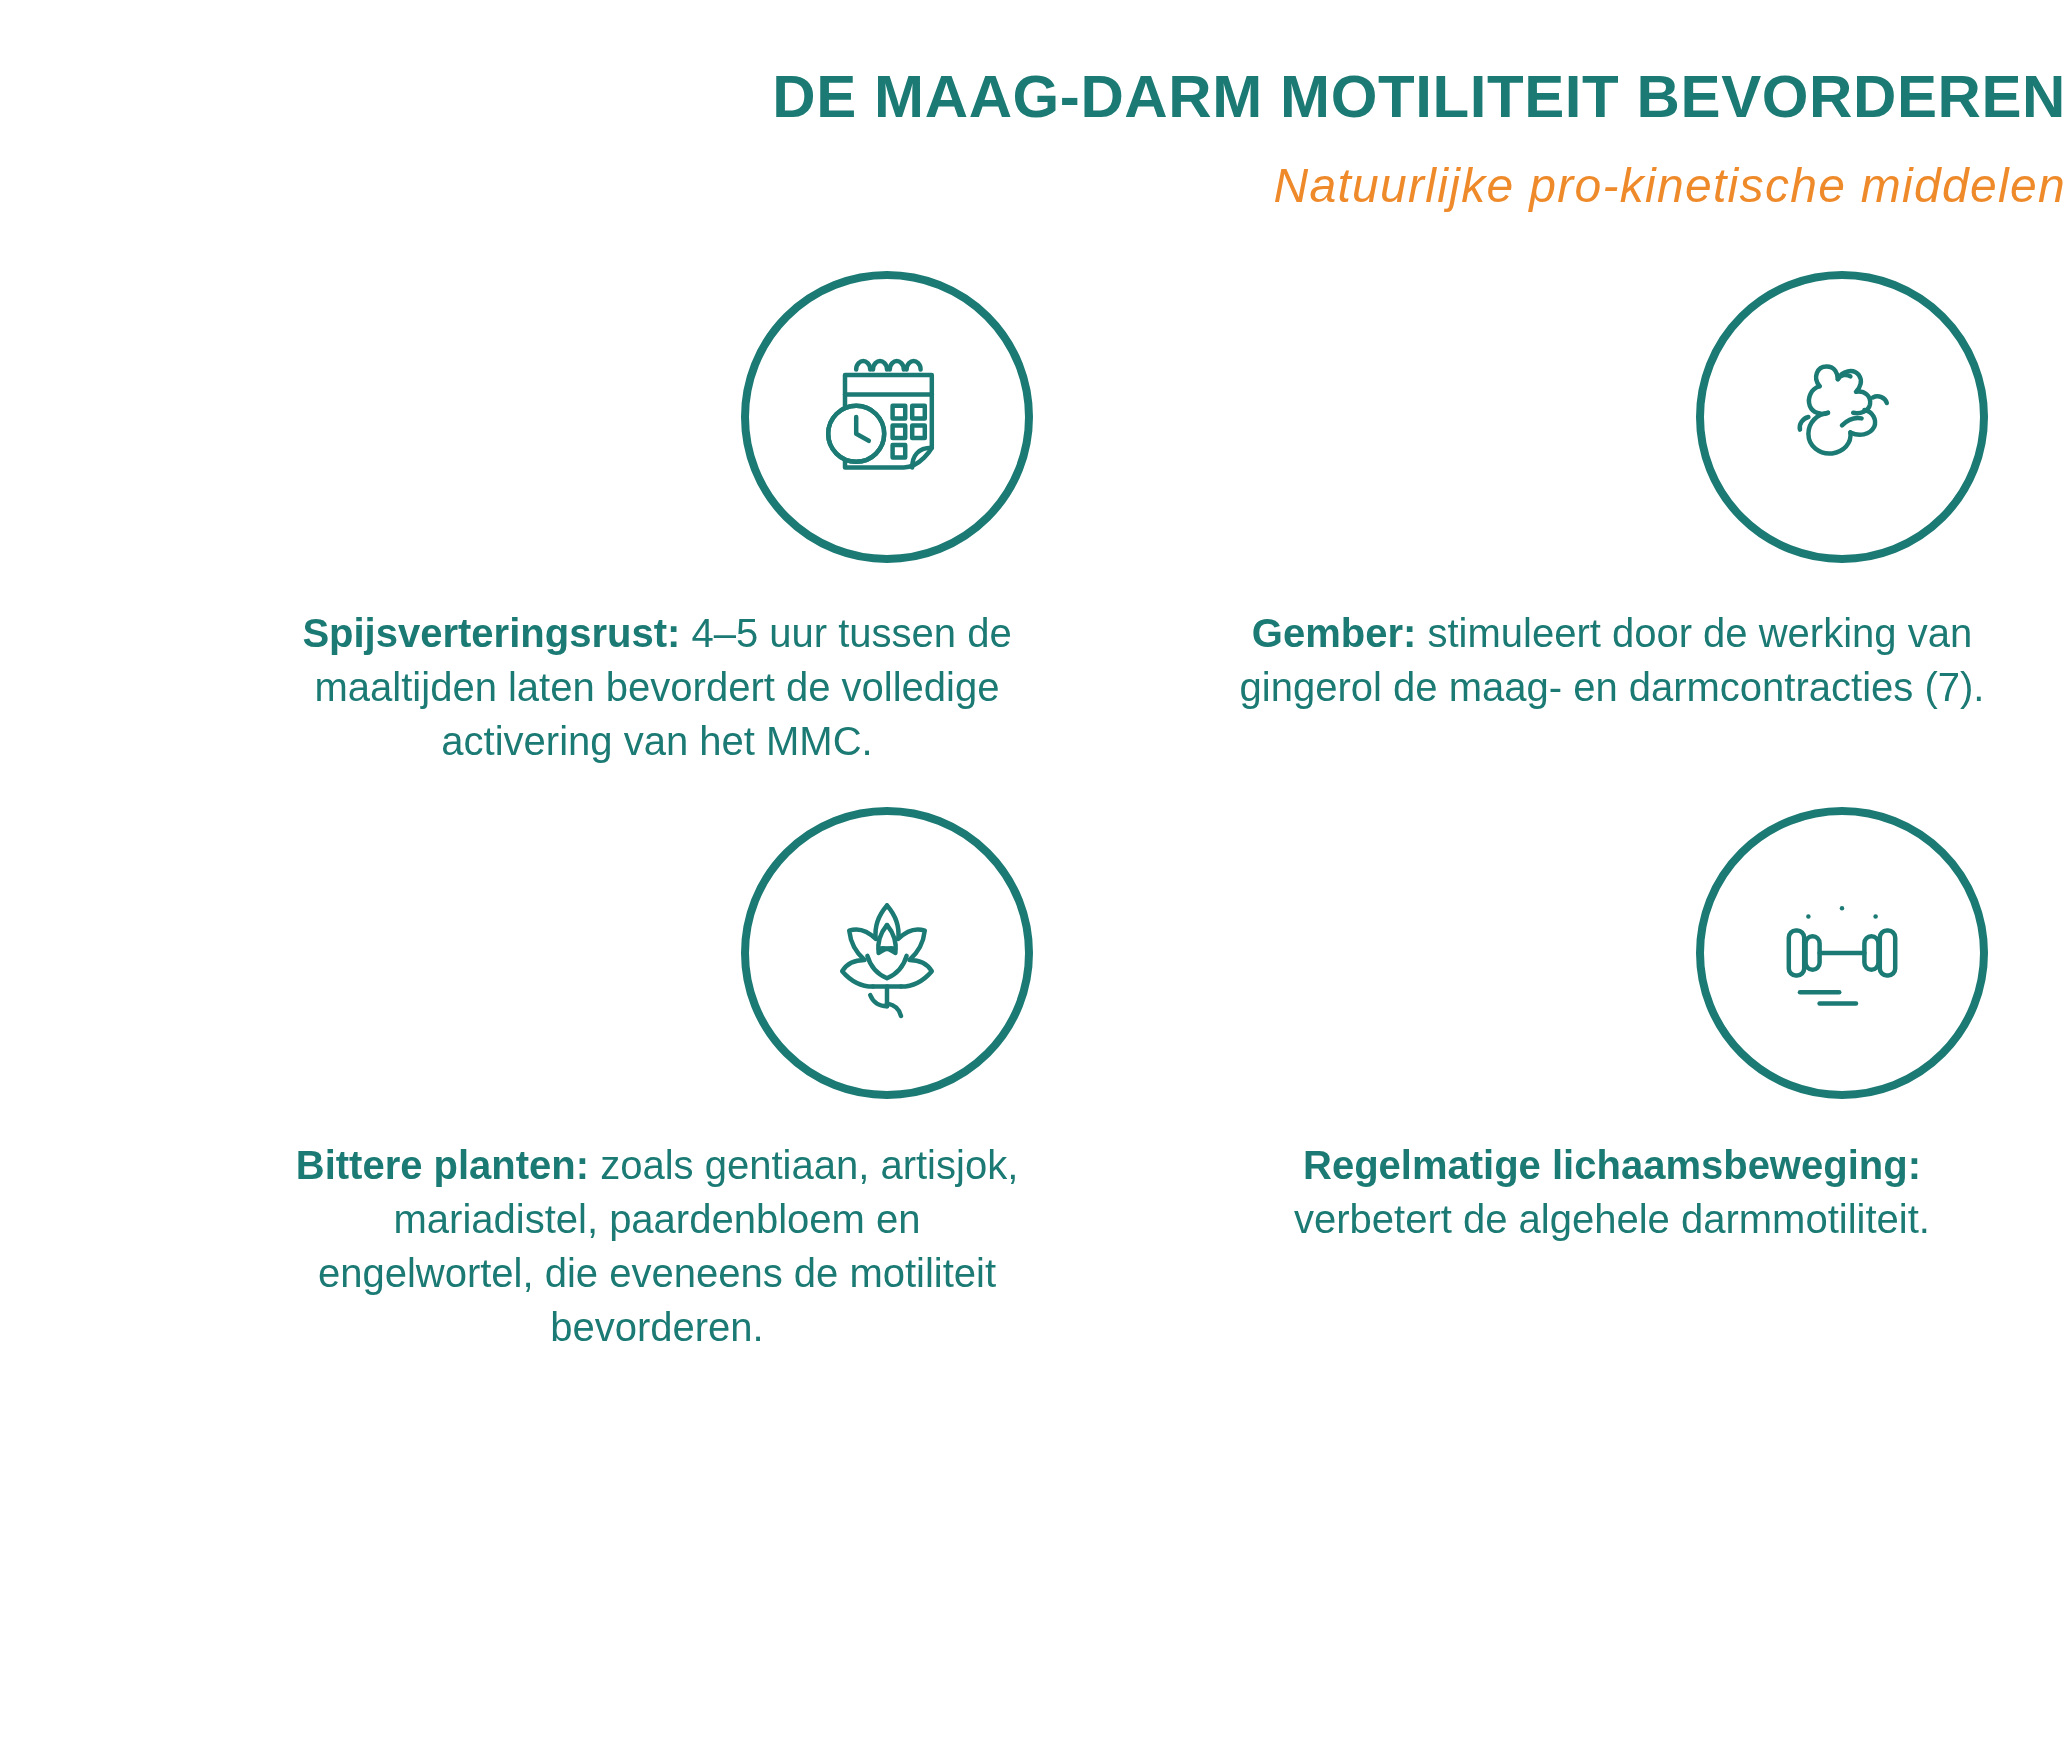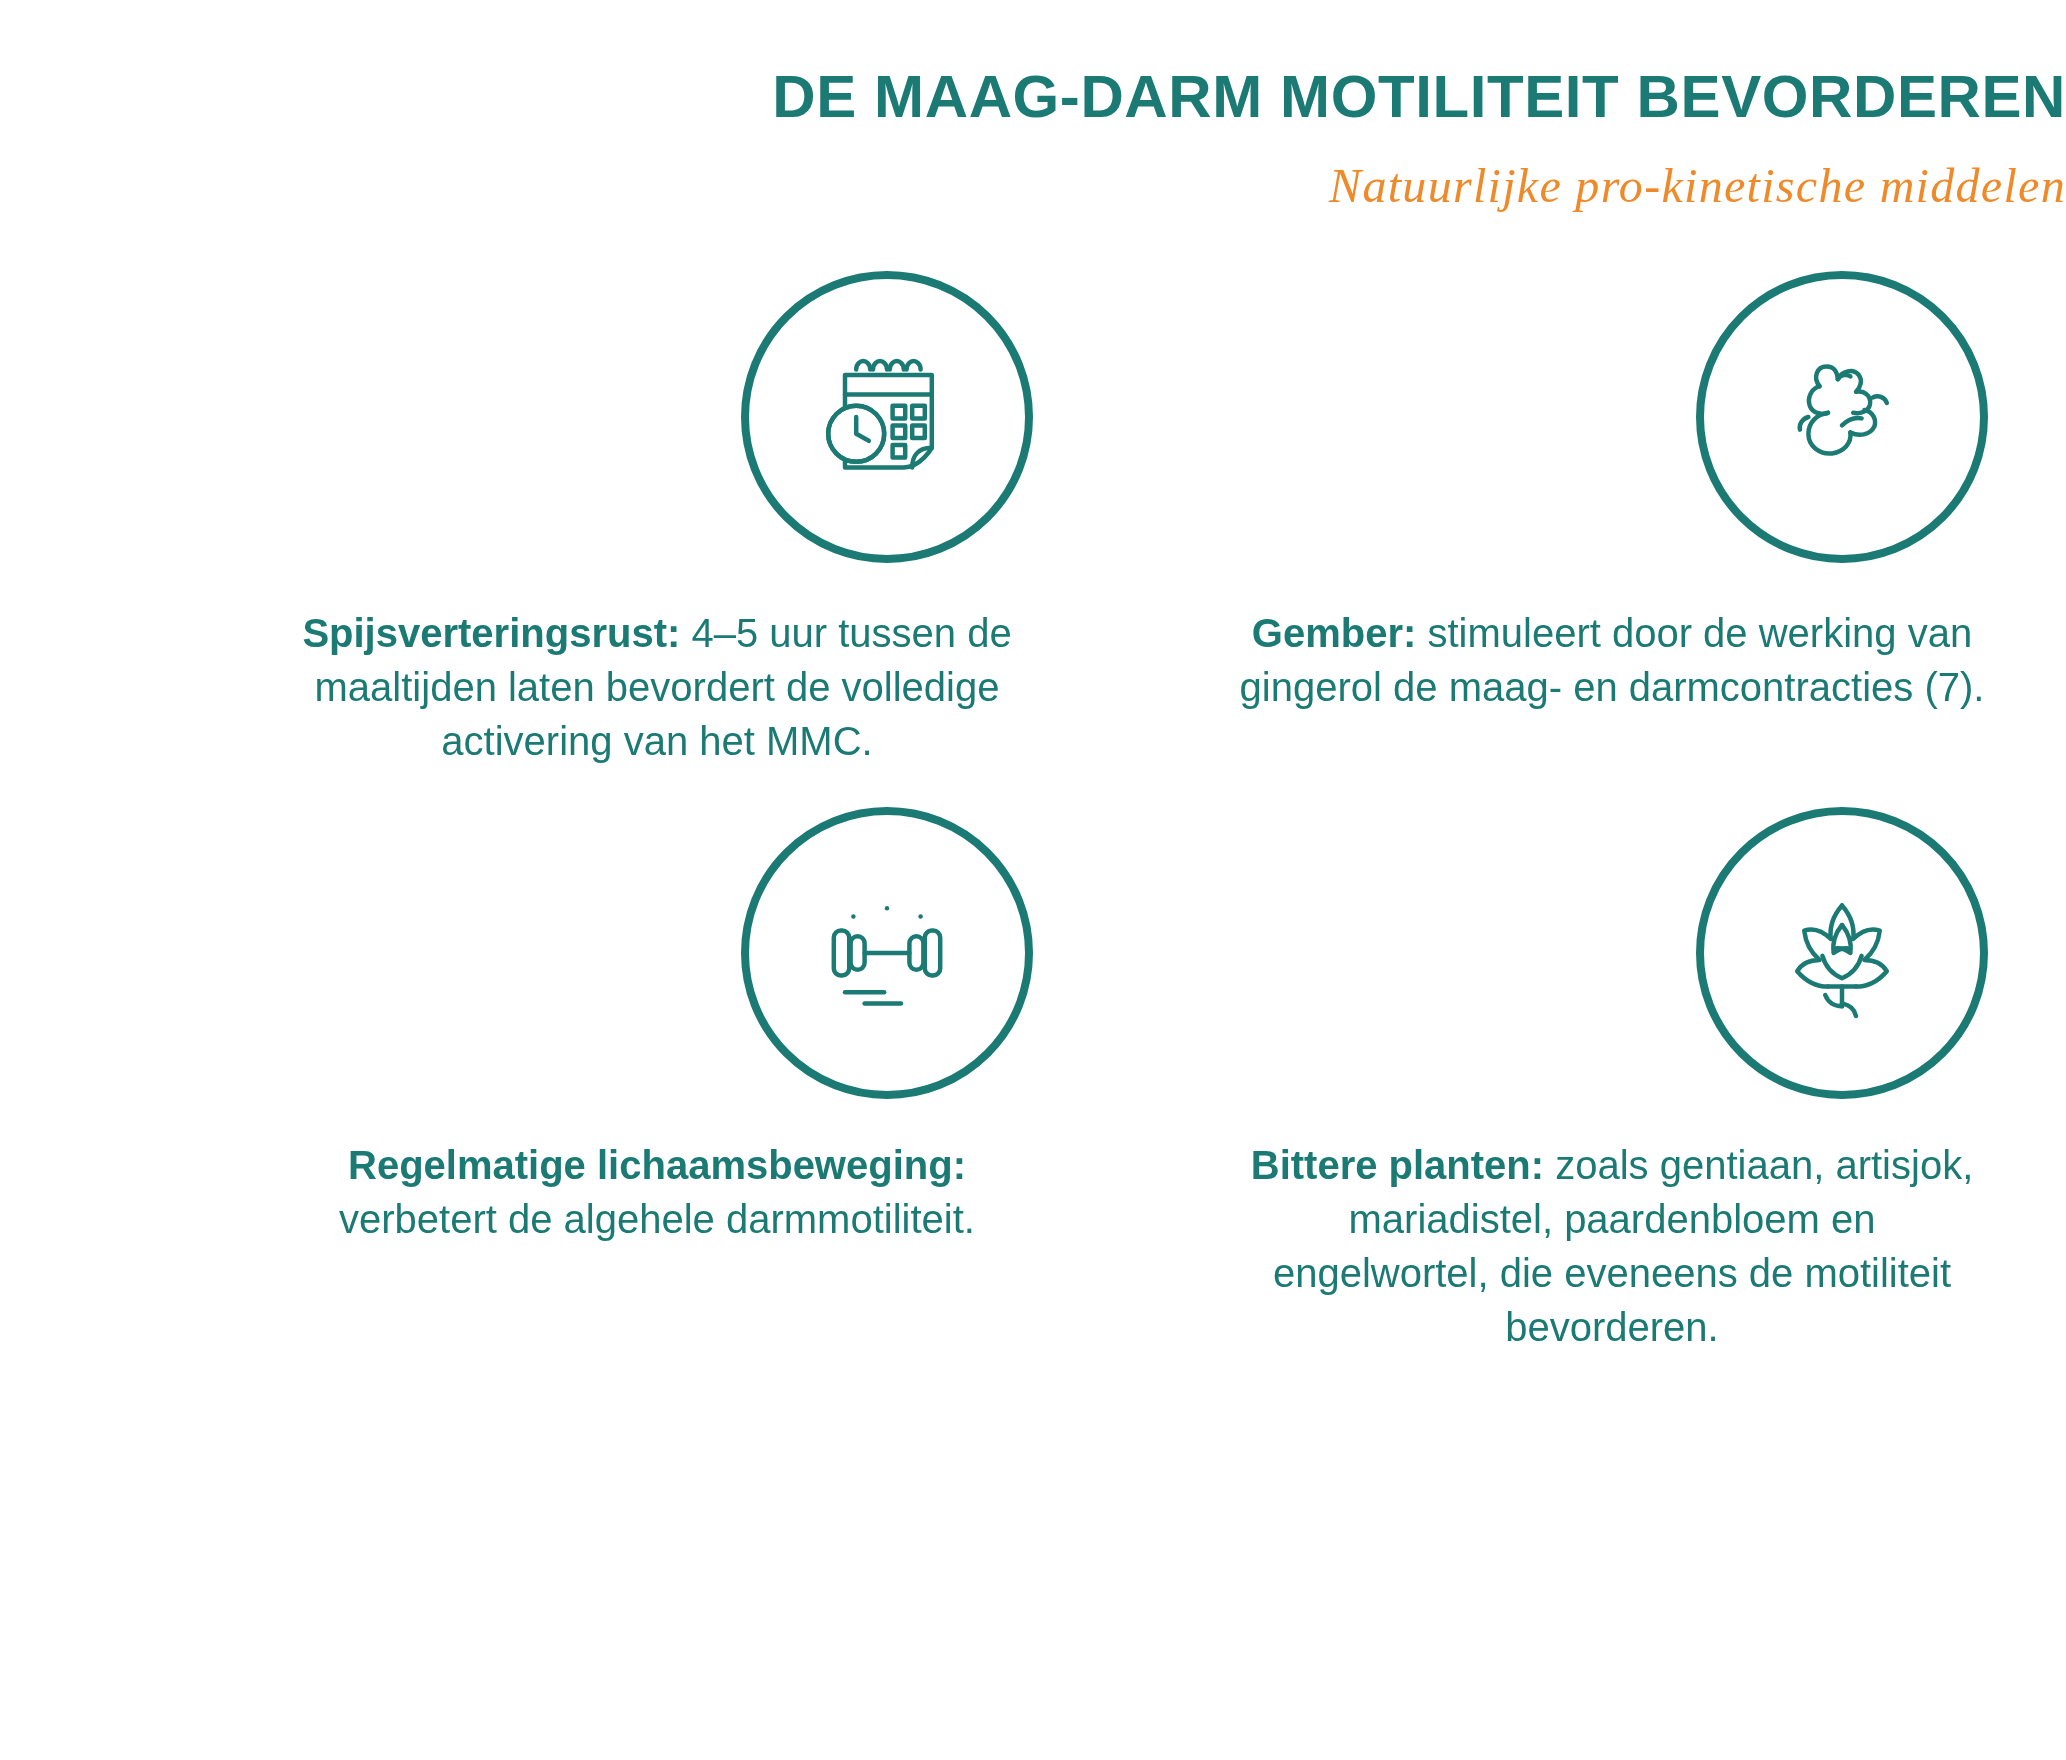--- a/index.html
+++ b/index.html
@@ -30,21 +30,21 @@
     font-weight: bold;
     letter-spacing: 0.6px;
     color: #1b7a74;
     line-height: 1.05;
     margin: 0;
   }
   .subtitle {
     margin-top: 32px;
     font-size: 48px;
     color: #ef8a2b;
-    font-family: Liberation Serif, serif;
+    font-family: Liberation Sans, sans-serif;
     font-style: italic;
     letter-spacing: 1.3px;
     line-height: 1.1;
     margin-left: 42px;
   }
   .grid {
     margin-top: 58px;
     display: grid;
     grid-template-columns: 1fr 1fr;
     grid-template-rows: auto auto;
@@ -157,63 +157,63 @@
         <span class="lead">Gember:</span>
         <span class="body">stimuleert door de werking van gingerol de maag- en darmcontracties (7).</span>
       </div>
     </div>
 
     <div class="cell cell-row2">
       <div class="icon-circle">
         <span>
           <svg viewBox="0 0 120 120" fill="none" stroke="#1b7a74" stroke-width="3.2" stroke-linecap="round" stroke-linejoin="round">
 
-            <path d="M44 60h32"></path>
-
-            <rect x="22" y="44" width="11" height="32" rx="5"></rect>
-            <rect x="34" y="48" width="10" height="24" rx="5"></rect>
-
-            <rect x="87" y="44" width="11" height="32" rx="5"></rect>
-            <rect x="76" y="48" width="10" height="24" rx="5"></rect>
-
-            <path d="M30 88h28"></path>
-            <path d="M44 96h26"></path>
-
-            <circle cx="36" cy="34" r="1.6" fill="#1b7a74" stroke="none"></circle>
-            <circle cx="60" cy="28" r="1.6" fill="#1b7a74" stroke="none"></circle>
-            <circle cx="84" cy="34" r="1.6" fill="#1b7a74" stroke="none"></circle>
-          </svg>
-        </span>
-      </div>
-      <div class="caption">
-        <span class="lead">Regelmatige lichaamsbeweging:</span>
-        <span class="body">verbetert de algehele darmmotiliteit.</span>
-      </div>
-    </div>
-
-    <div class="cell cell-row2">
-      <div class="icon-circle">
-        <span>
-          <svg viewBox="0 0 120 120" fill="none" stroke="#1b7a74" stroke-width="3.2" stroke-linecap="round" stroke-linejoin="round">
-
             <path d="M60 26c-7 8-9 16-8 24-6-6-13-8-19-6 1 9 5 16 11 21-7 0-13 3-16 8 6 7 14 11 22 11"></path>
             <path d="M60 26c7 8 9 16 8 24 6-6 13-8 19-6-1 9-5 16-11 21 7 0 13 3 16 8-6 7-14 11-22 11"></path>
 
             <path d="M60 40c-5 6-7 13-6 20 4-3 8-4 12-3"></path>
             <path d="M60 40c5 6 7 13 6 20-4-3-8-4-12-3"></path>
             <path d="M46 62c2 7 7 13 14 16 7-3 12-9 14-16"></path>
 
             <path d="M50 84h20"></path>
             <path d="M60 84v14"></path>
             <path d="M60 98c-6 0-10-3-12-8"></path>
             <path d="M60 96c5 1 9 4 10 9"></path>
           </svg>
         </span>
       </div>
       <div class="caption">
         <span class="lead">Bittere planten:</span>
         <span class="body">zoals gentiaan, artisjok, mariadistel, paardenbloem en engelwortel, die eveneens de motiliteit bevorderen.</span>
       </div>
     </div>
 
+    <div class="cell cell-row2">
+      <div class="icon-circle">
+        <span>
+          <svg viewBox="0 0 120 120" fill="none" stroke="#1b7a74" stroke-width="3.2" stroke-linecap="round" stroke-linejoin="round">
+
+            <path d="M44 60h32"></path>
+
+            <rect x="22" y="44" width="11" height="32" rx="5"></rect>
+            <rect x="34" y="48" width="10" height="24" rx="5"></rect>
+
+            <rect x="87" y="44" width="11" height="32" rx="5"></rect>
+            <rect x="76" y="48" width="10" height="24" rx="5"></rect>
+
+            <path d="M30 88h28"></path>
+            <path d="M44 96h26"></path>
+
+            <circle cx="36" cy="34" r="1.6" fill="#1b7a74" stroke="none"></circle>
+            <circle cx="60" cy="28" r="1.6" fill="#1b7a74" stroke="none"></circle>
+            <circle cx="84" cy="34" r="1.6" fill="#1b7a74" stroke="none"></circle>
+          </svg>
+        </span>
+      </div>
+      <div class="caption">
+        <span class="lead">Regelmatige lichaamsbeweging:</span>
+        <span class="body">verbetert de algehele darmmotiliteit.</span>
+      </div>
+    </div>
+
   </div>
 </div>
 
 
 </body></html>

